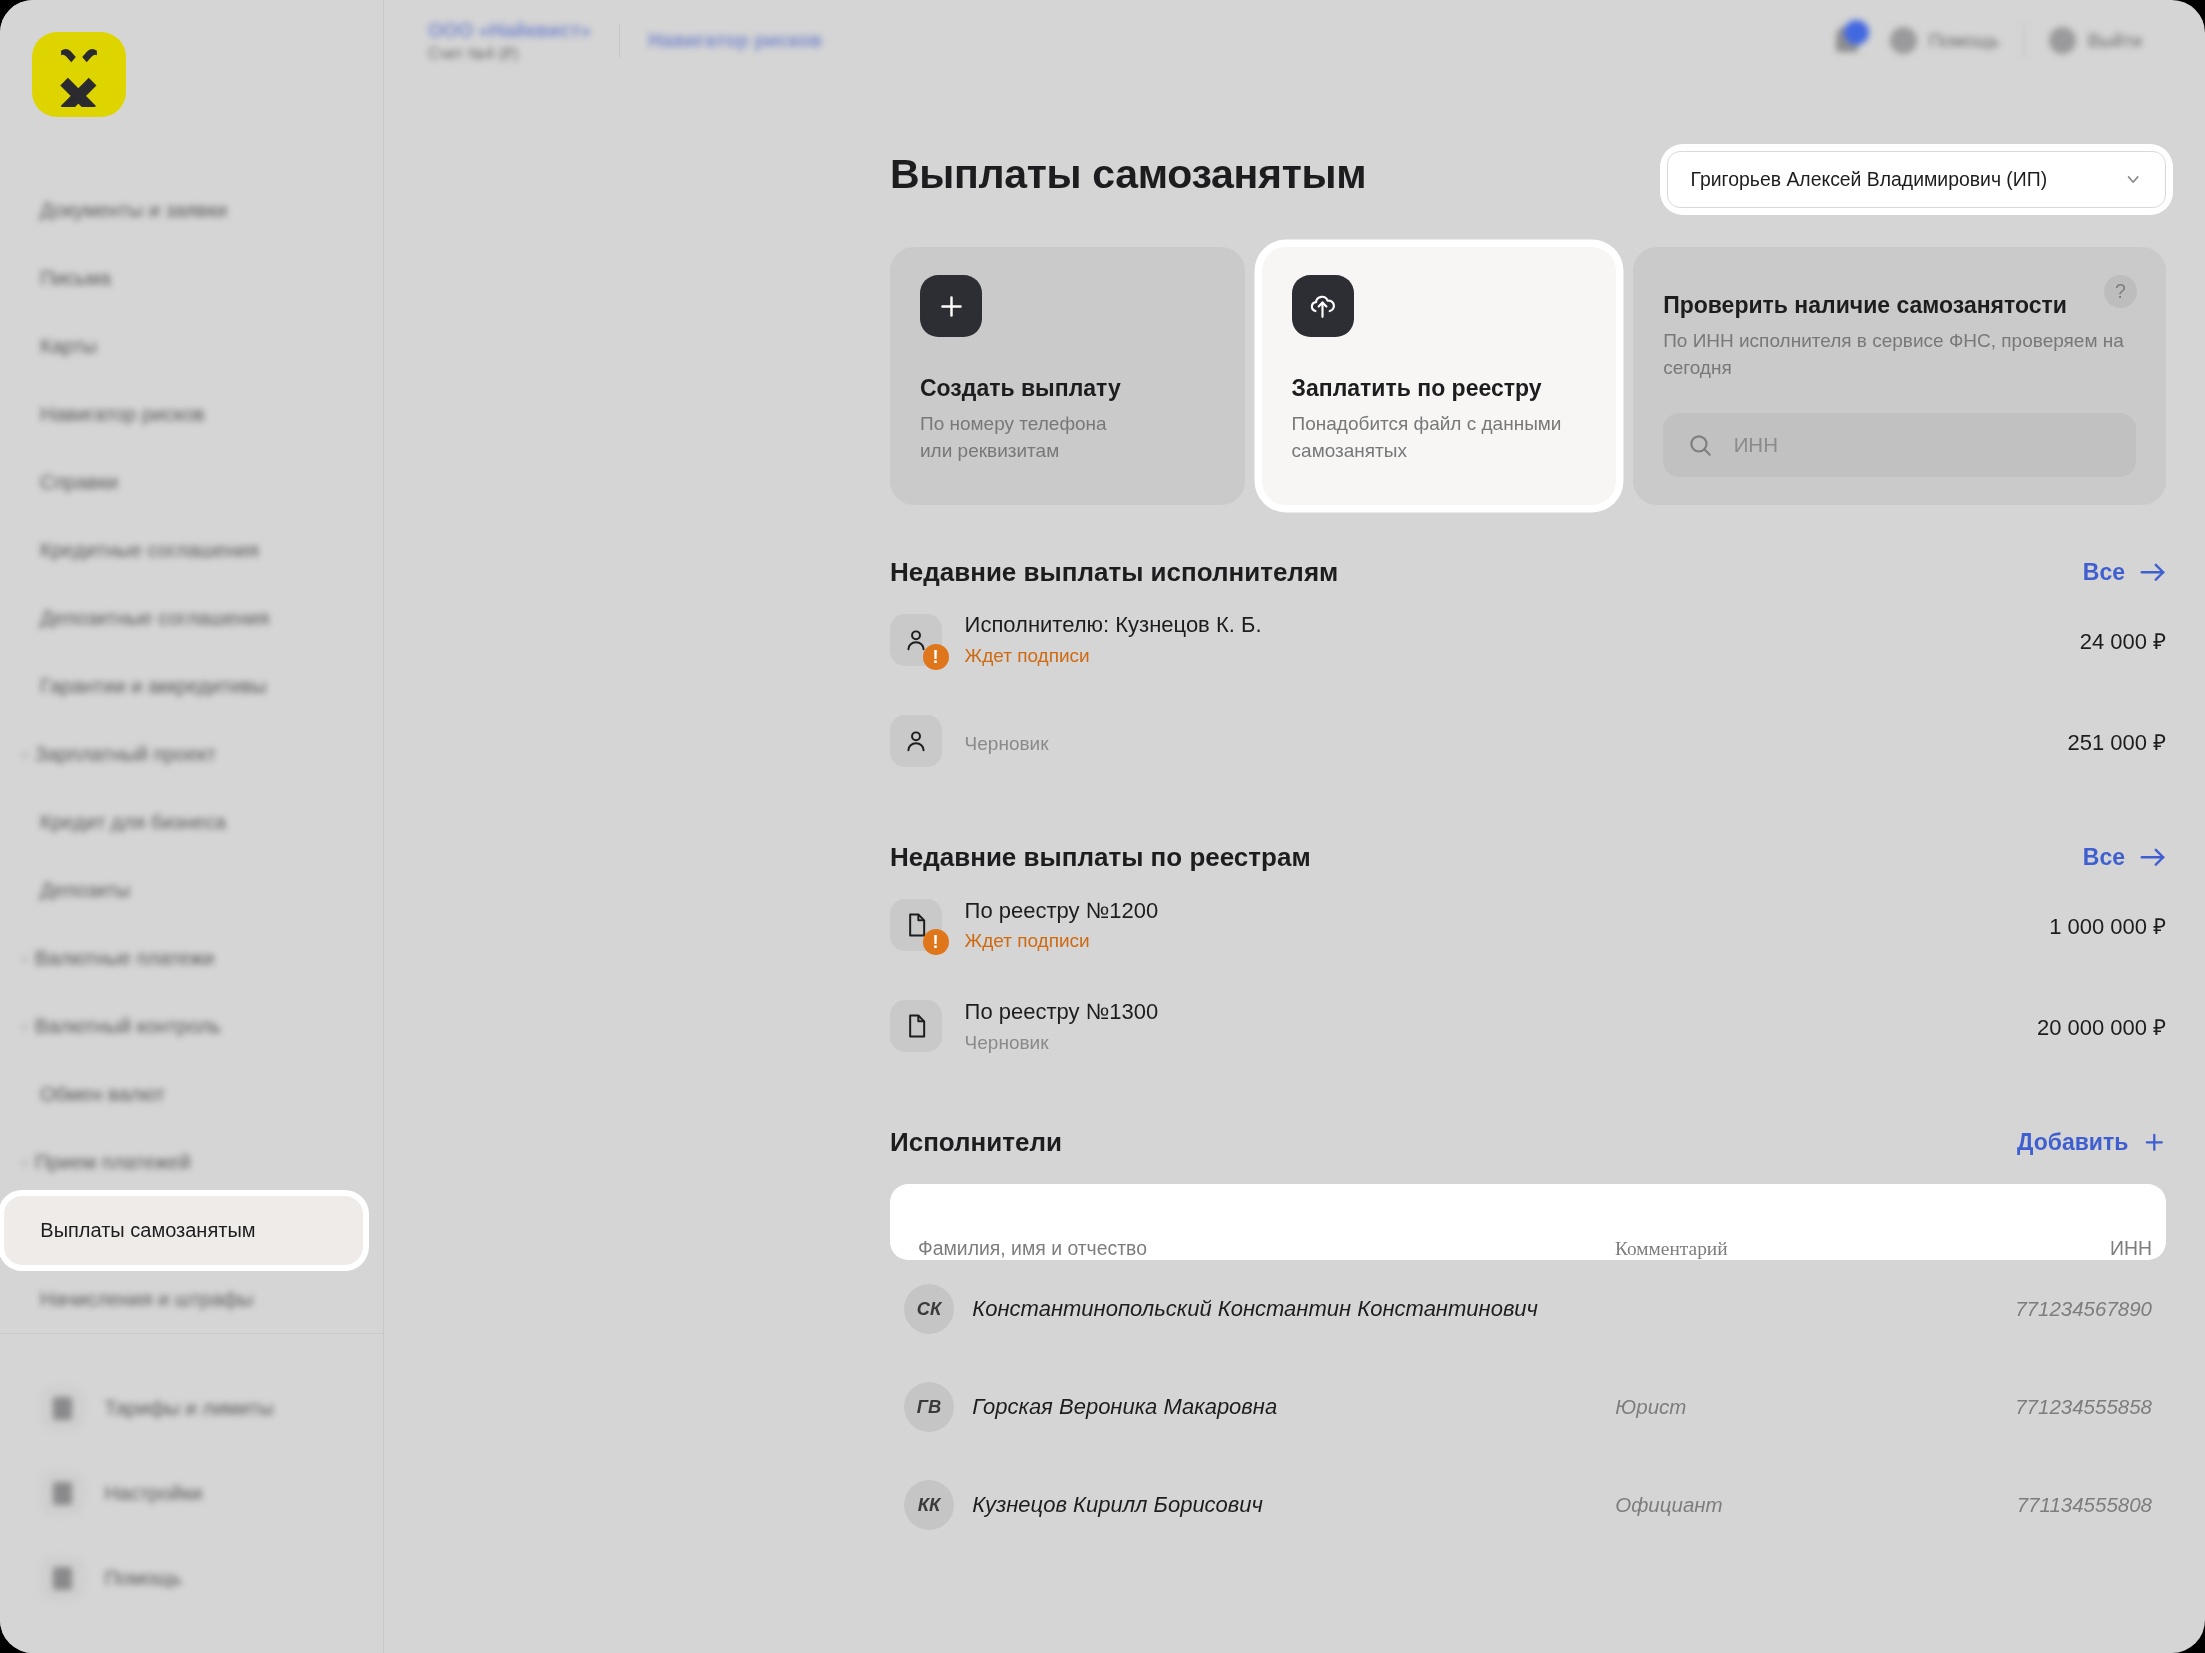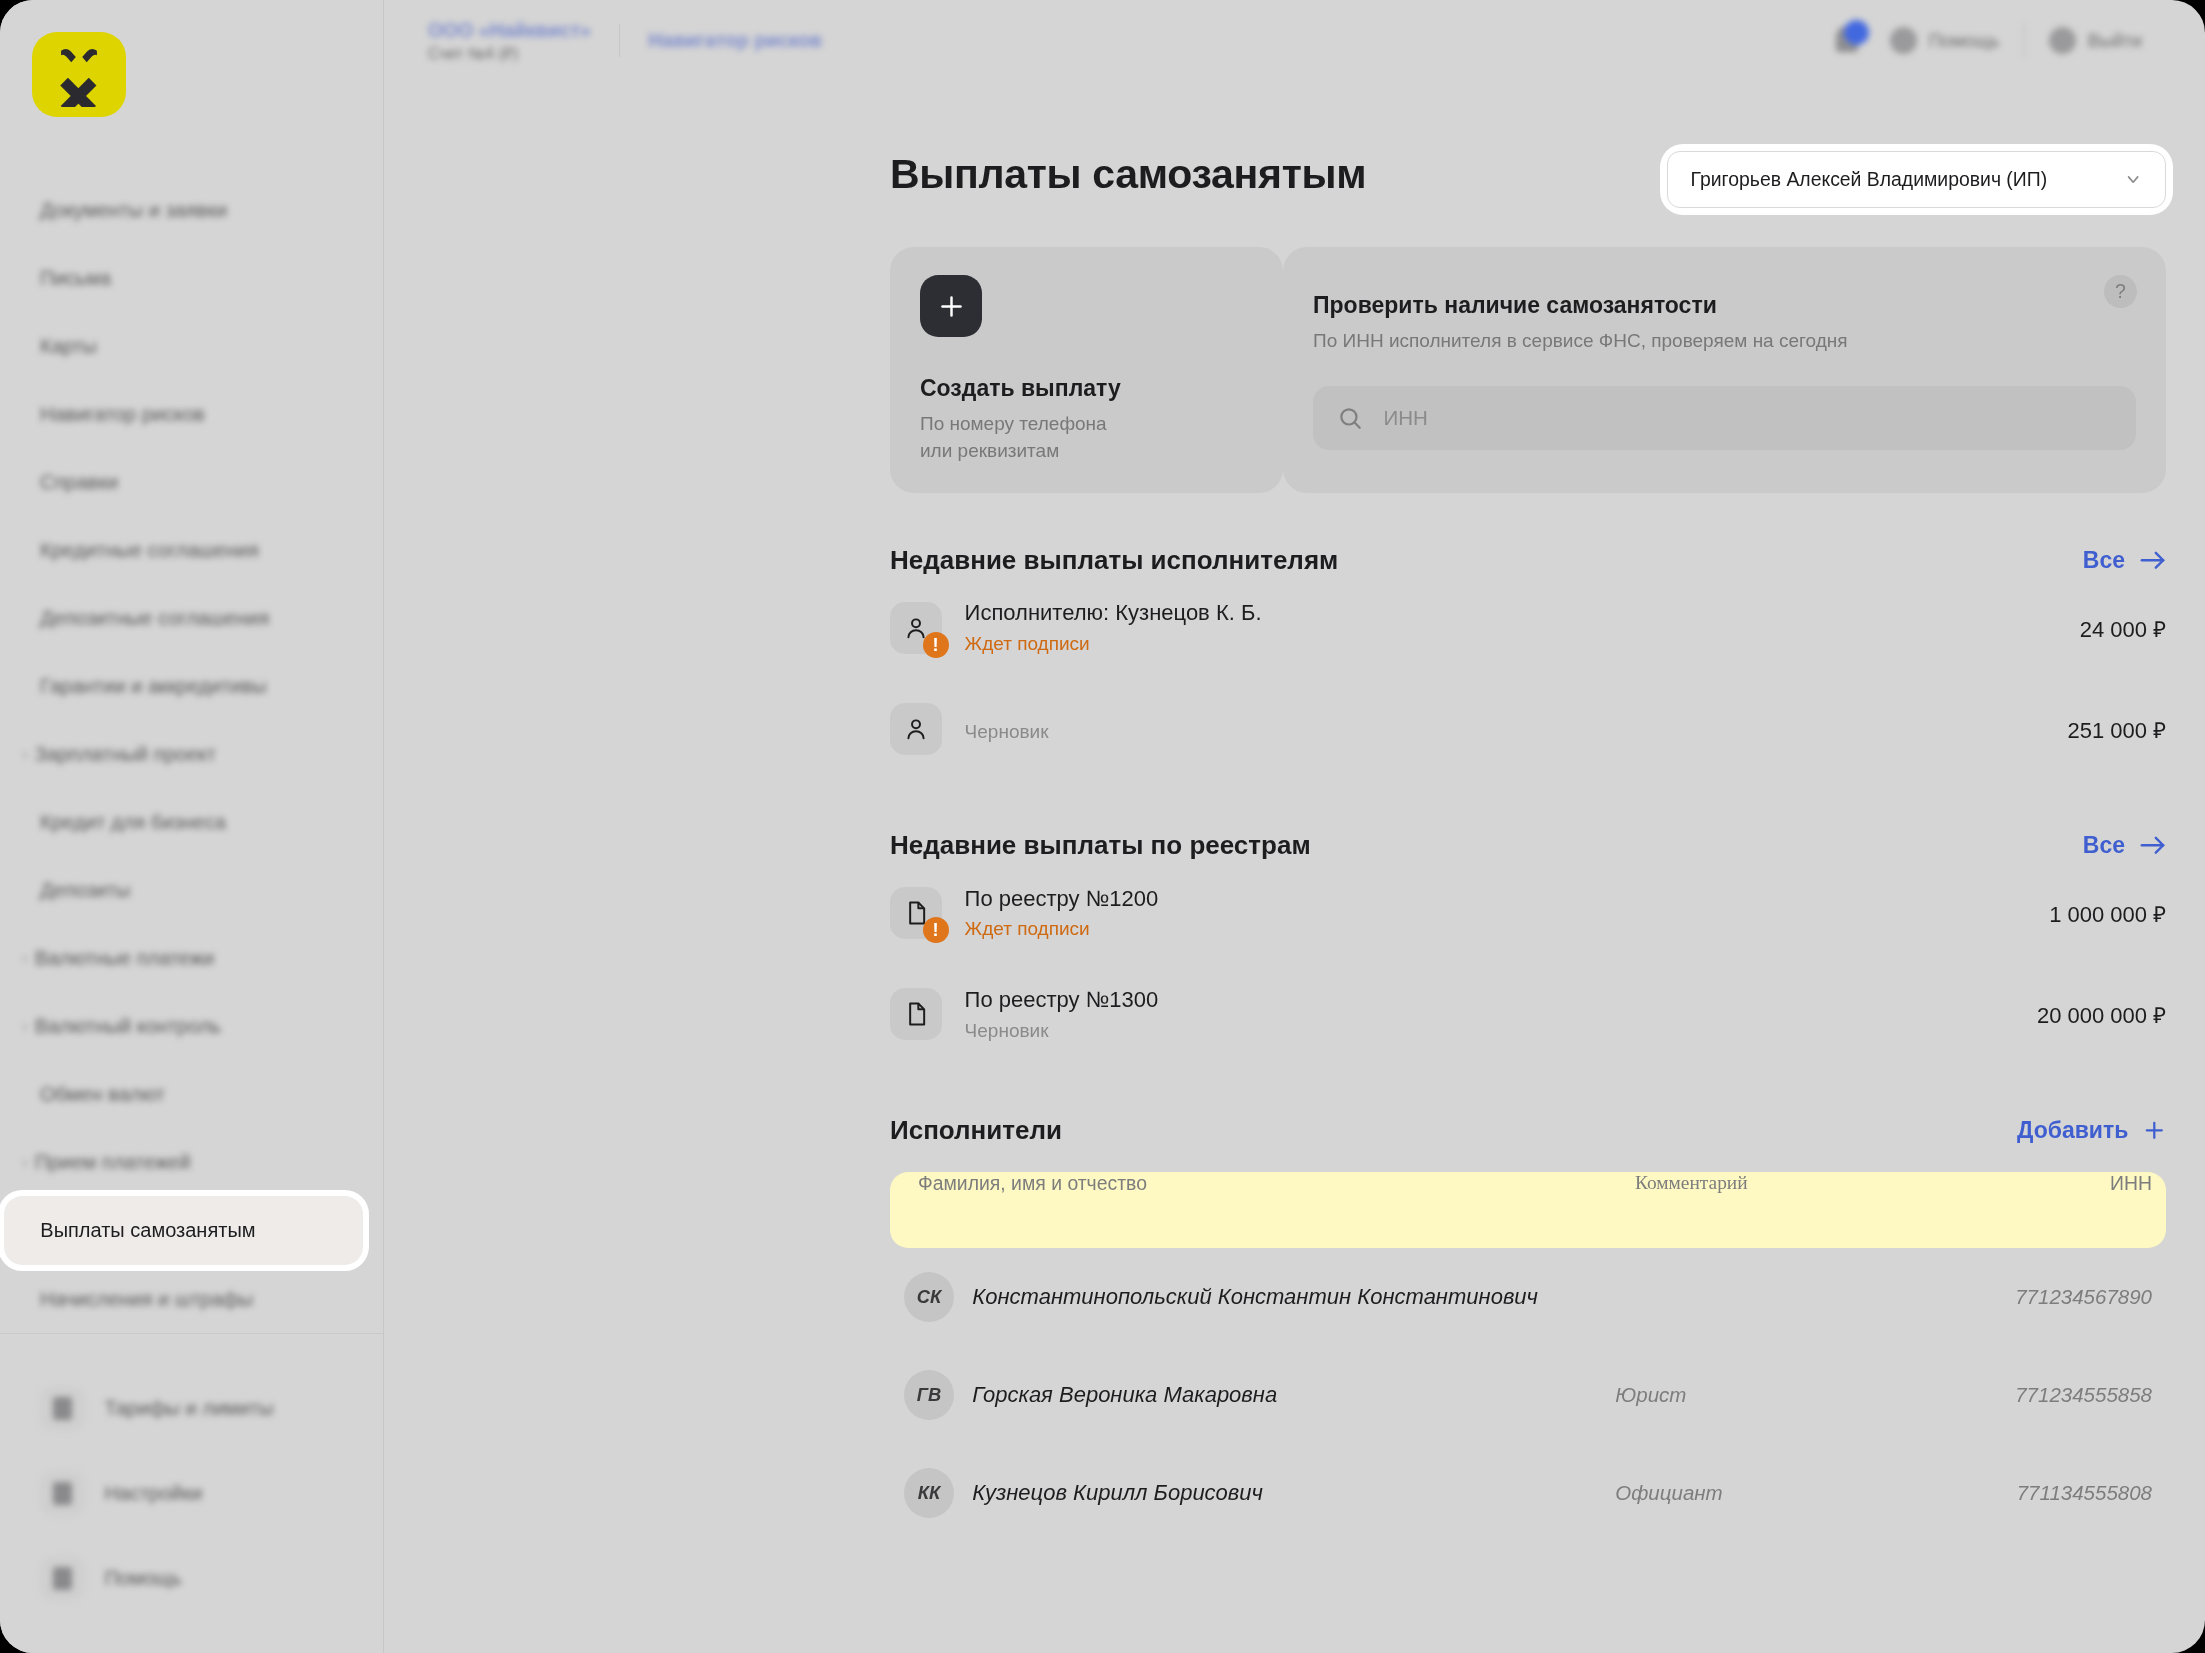--- a/index.html
+++ b/index.html
@@ -208,26 +208,25 @@
     line-height: 1;
   }
   .pay-text { flex: 1 1 auto; }
   .pay-name { font-size: 22px; color: #1d1d1f; }
   .pay-status { font-size: 19px; color: #8a8a8a; margin-top: 6.5px; }
   .pay-status.waiting { color: #cf6a12; }
   .pay-amount { font-size: 22px; color: #1d1d1f; white-space: nowrap; }
 
   .table-header {
     margin-top: 26px;
-    background: #fef9c3;
+    background: #ffffff;
     border-radius: 18.3px;
     height: 76px;
-    display: flex; align-items: flex-start;
+    display: flex; align-items: flex-end;
     padding: 0 14px;
-    gap: 20px;
   }
   .th { font-size: 19.4px; color: #7d7d7d; }
   .col-name { flex: 0 0 711px; padding-left: 14px; }
   .col-comment { flex: 1 1 auto; font-family: Liberation Serif, serif; }
   .col-inn { flex: 0 0 226px; text-align: right; }
 
   .tr { display: flex; align-items: center; height: 98px; padding: 0 14px; font-style: italic; }
   .tr .avatar {
     width: 50px; height: 50px; flex: 0 0 50px;
     border-radius: 50%;
@@ -383,20 +382,32 @@
             <svg viewBox="0 0 24 24" fill="none" stroke="#ffffff" stroke-width="1.9" stroke-linecap="round">
                 <line x1="12" y1="5" x2="12" y2="19"></line>
                 <line x1="5" y1="12" x2="19" y2="12"></line>
               </svg>
           </div>
           <div class="card-title">Создать выплату</div>
           <div class="card-sub" style="white-space:pre-line">По номеру телефона
 или реквизитам</div>
         </div>
 
+        <div class="card card-b">
+          <div class="card-icon">
+            <svg viewBox="0 0 24 24" fill="none" stroke="#ffffff" stroke-width="1.7" stroke-linecap="round" stroke-linejoin="round">
+              <path d="M6.5 15.5A3.5 3.5 0 0 1 7 8.6a4.6 4.6 0 0 1 8.9-1.1A3.6 3.6 0 0 1 17.6 15.5"></path>
+              <polyline points="9 12 12 9 15 12"></polyline>
+                <line x1="12" y1="9" x2="12" y2="20"></line>
+            </svg>
+          </div>
+          <div class="card-title">Заплатить по реестру</div>
+          <div class="card-sub" style="white-space:pre-line">Понадобится файл с данными
+самозанятых</div>
+        </div>
 
         <div class="card card-c">
           <div class="help-badge">?</div>
           <div class="card-title">Проверить наличие самозанятости</div>
           <div class="card-sub">По ИНН исполнителя в сервисе ФНС, проверяем на сегодня</div>
           <div class="inn-field">
             <svg viewBox="0 0 24 24" fill="none" stroke="#7f7f7f" stroke-width="2" stroke-linecap="round">
                 <circle cx="11" cy="11" r="7"></circle>
                 <line x1="16.2" y1="16.2" x2="21" y2="21"></line>
               </svg>

